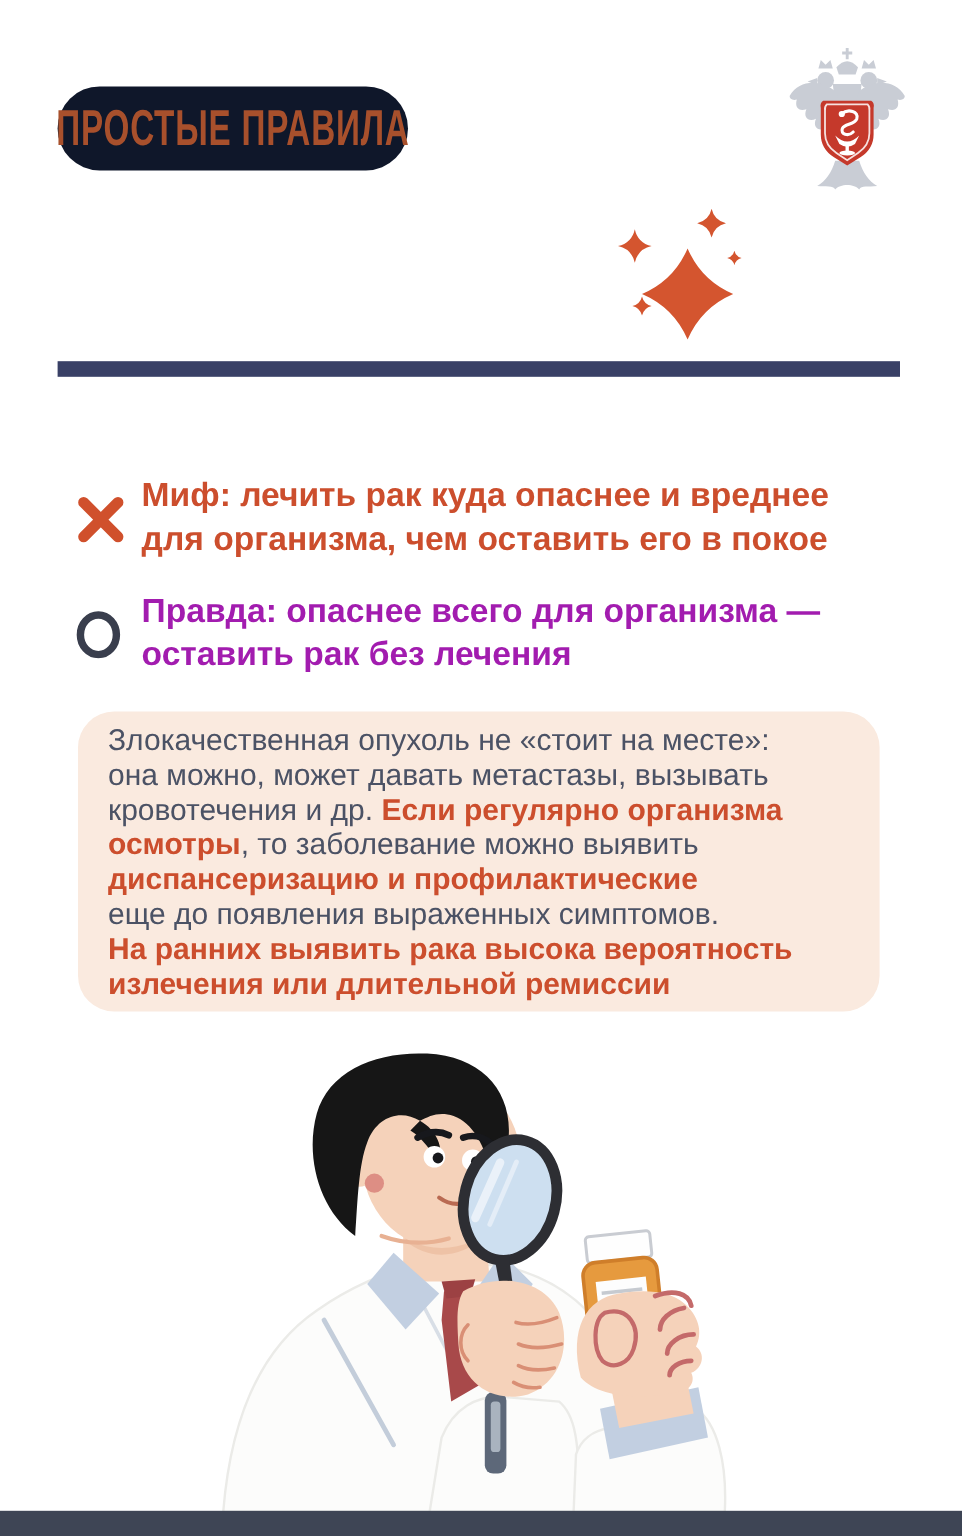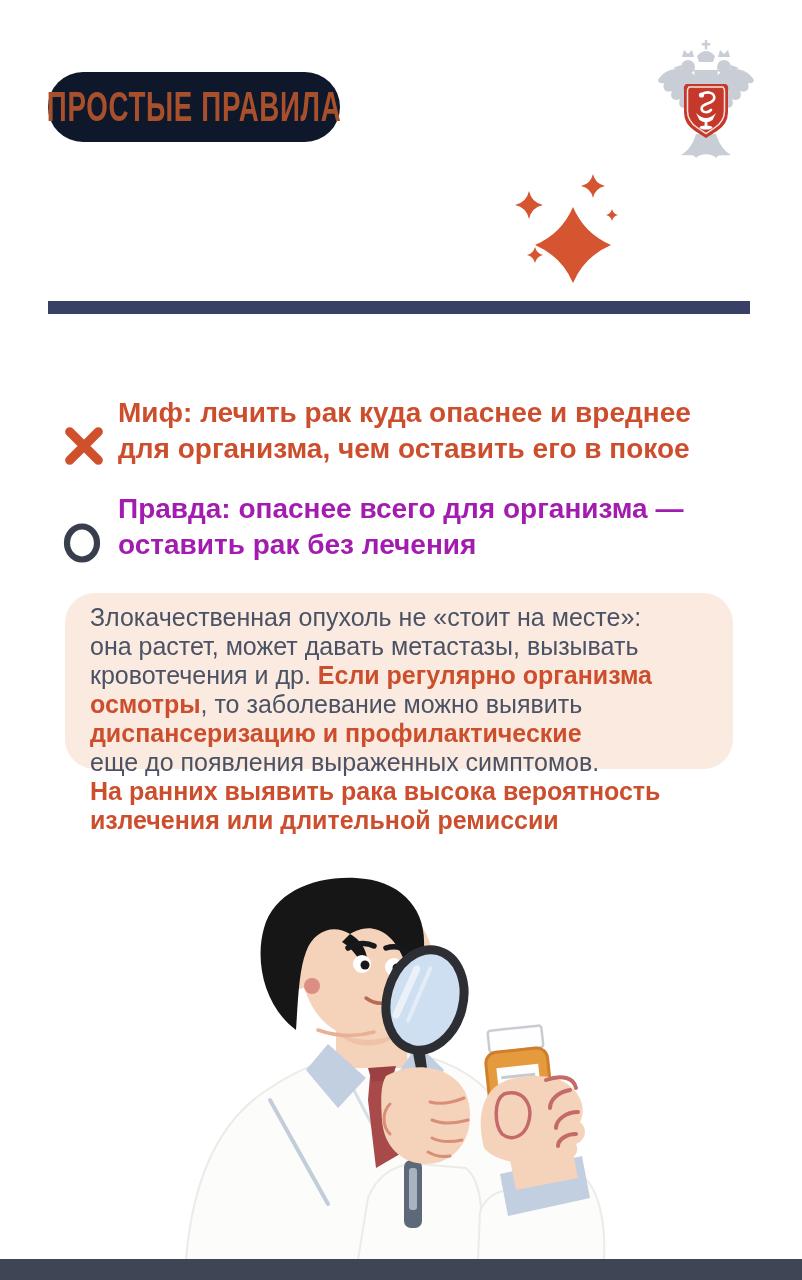--- a/index.html
+++ b/index.html
@@ -14,30 +14,30 @@
     display:flex;align-items:center;justify-content:center;
   }
   .badge span{
     font-size:42px;font-weight:bold;color:#a8502c;letter-spacing:1px;
     transform:scaleX(.66);white-space:nowrap;
   }
   .emblem{position:absolute;left:650px;top:40px;}
   .sparkles{position:absolute;left:483px;top:168px;}
   .divider{position:absolute;left:48px;top:301px;width:702px;height:13px;background:#394066;}
   
-  .fact-row{position:absolute;display:flex;align-items:flex-end;}
+  .fact-row{position:absolute;display:flex;align-items:center;}
   .fact-row .ficon{flex:0 0 auto;margin-top:3px;}
   .fact-text{font-weight:bold;font-size:28px;line-height:36px;}
   .myth{left:63px;top:395px;}
   .myth .fact-text{color:#cc4e2d;margin-left:13px;}
   .truth{left:62px;top:491px;}
   .truth .fact-text{color:#a21caf;margin-left:16px;}
   
   .infobox{
-    position:absolute;left:65px;top:593px;width:668px;height:176px;
+    position:absolute;left:65px;top:593px;width:668px;height:250px;
     background:#faeadf;border-radius:30px;
   }
   .infobox-text{padding:10px 0 0 25px;font-size:25px;line-height:29px;color:#4b5265;}
   .infobox-text .accent{font-weight:bold;color:#cc4e2d;}
   .illustration{position:absolute;left:178px;top:868px;}
   .bottombar{position:absolute;left:0;top:1259px;width:802px;height:21px;background:#3e4555;}
 </style>
 </head>
 <body>
 
@@ -91,21 +91,21 @@
   <div class="fact-row truth">
     <svg class="ficon" width="40" height="40" viewBox="0 0 40 40">
       <ellipse cx="20" cy="20" rx="15" ry="16.5" fill="none" stroke="#393e4d" stroke-width="6.2"></ellipse>
     </svg>
     <div class="fact-text">Правда: опаснее всего для организма —<br>оставить рак без лечения</div>
   </div>
 
   <div class="infobox">
     <div class="infobox-text">
         <div><span>Злокачественная опухоль не «стоит на месте»:</span></div>
-        <div><span>она растет, может давать метастазы, вызывать</span></div>
+        <div><span>она можно, может давать метастазы, вызывать</span></div>
         <div><span>кровотечения и др. </span><span class="accent">Если регулярно организма</span></div>
         <div><span class="accent">осмотры</span><span>, то заболевание можно выявить</span></div>
         <div><span class="accent">диспансеризацию и профилактические</span></div>
         <div><span>еще до появления выраженных симптомов.</span></div>
         <div><span class="accent">На ранних выявить рака высока вероятность</span></div>
         <div><span class="accent">излечения или длительной ремиссии</span></div>
       </div>
   </div>
 
   <svg class="illustration" width="430" height="392" viewBox="0 0 430 392">

